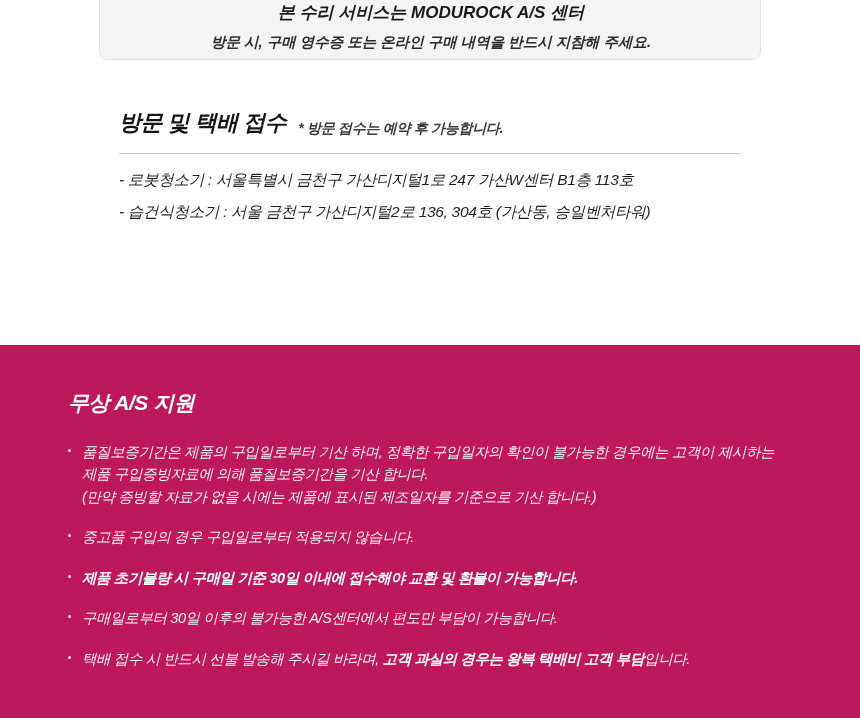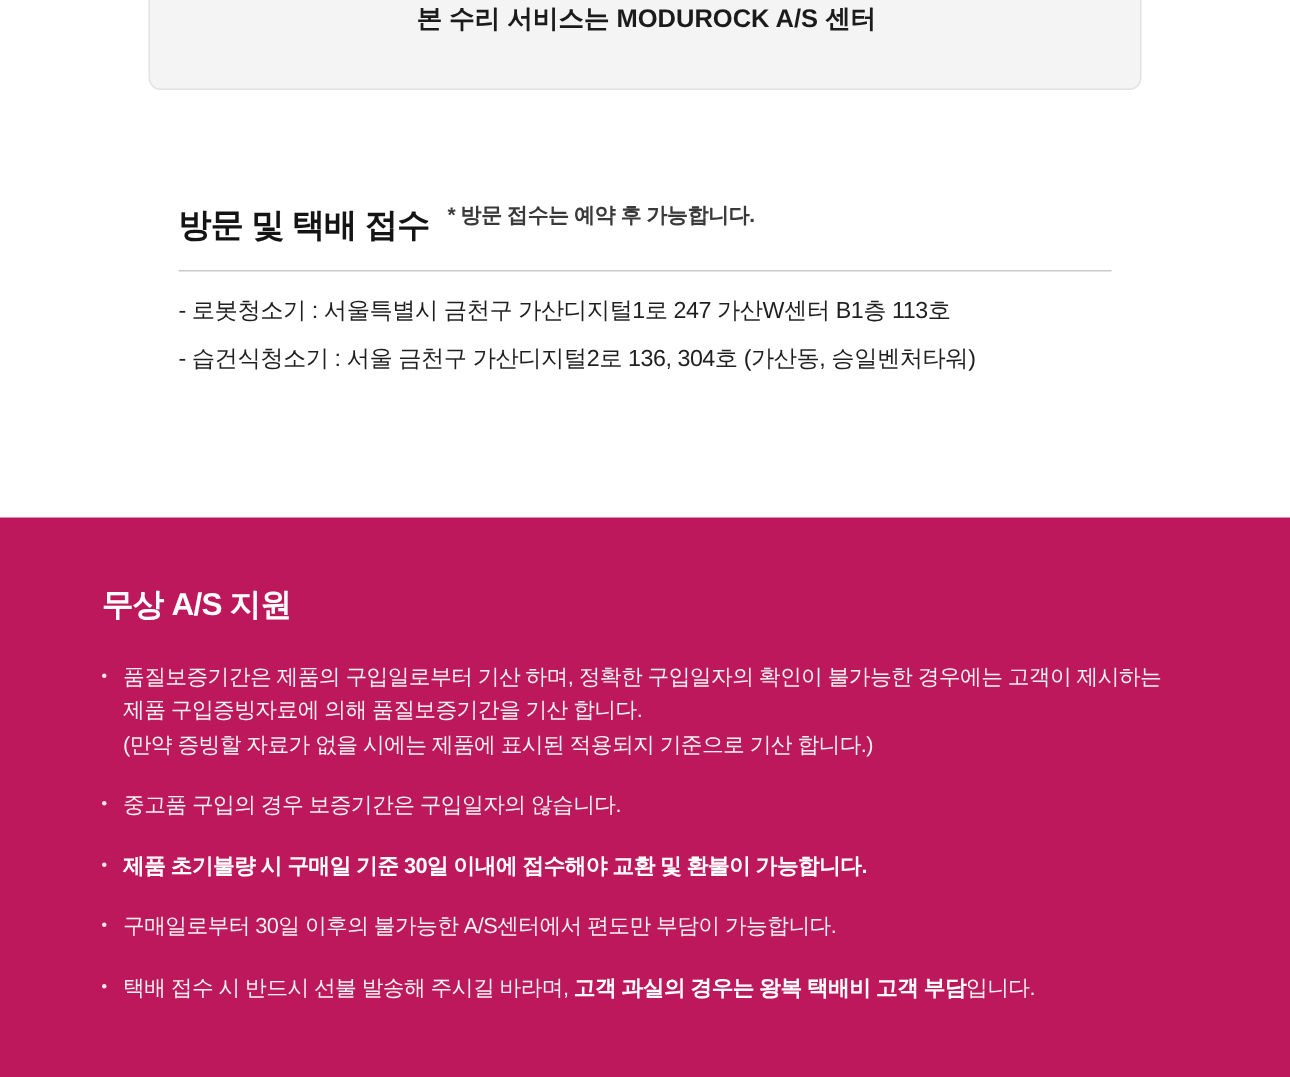--- a/index.html
+++ b/index.html
@@ -11,20 +11,21 @@
     height: 718px;
     background: #ffffff;
     font-family: "Liberation Sans", sans-serif;
     color: #222222;
     overflow: hidden;
   }
   .page {
     position: relative;
     width: 788px;
     height: 718px;
+    font-style: italic;
   }
 
   
   .notice-box {
     position: absolute;
     left: 99px;
     top: -44px;
     width: 662px;
     height: 104px;
     background: #f4f4f4;
@@ -57,23 +58,22 @@
 
   
   .visit-section {
     position: absolute;
     left: 119px;
     top: 108px;
     width: 622px;
   }
   .visit-head {
     display: flex;
-    align-items: flex-start;
+    align-items: flex-end;
     gap: 12px;
-    margin-top: 27px;
   }
   .visit-title {
     font-size: 22px;
     font-weight: bold;
     letter-spacing: -0.5px;
     color: #141414;
   }
   .visit-sub {
     font-size: 14px;
     font-weight: bold;
@@ -154,20 +154,21 @@
     color: #ffffff;
   }
 </style>
 </head>
 <body>
 
 <div class="page">
 
   <div class="notice-box">
     <div class="notice-line1">본 수리 서비스는 MODUROCK A/S 센터</div>
+    <div class="notice-line2">방문 시, 구매 영수증 또는 온라인 구매 내역을 반드시 지참해 주세요.</div>
   </div>
 
   <div class="visit-section">
     <div class="visit-head">
       <div class="visit-title">방문 및 택배 접수</div>
       <div class="visit-sub">* 방문 접수는 예약 후 가능합니다.</div>
     </div>
     <div class="visit-rule"></div>
     <div class="addr-list">
       <div class="addr-item">- 로봇청소기 : 서울특별시 금천구 가산디지털1로 247 가산W센터 B1층 113호</div>
@@ -177,27 +178,27 @@
 
   <div class="as-panel">
     <div class="as-title">무상 A/S 지원</div>
 
     <div class="as-list">
 
       <div class="as-item">
         <span class="dot"></span>
         <span class="line">품질보증기간은 제품의 구입일로부터 기산 하며, 정확한 구입일자의 확인이 불가능한 경우에는 고객이 제시하는</span>
         <span class="line">제품 구입증빙자료에 의해 품질보증기간을 기산 합니다.</span>
-        <span class="line">(만약 증빙할 자료가 없을 시에는 제품에 표시된 적용되지 기준으로 기산 합니다.)</span>
-      </div>
-
-
-      <div class="as-item">
-        <span class="dot"></span>
-        <span class="line">중고품 구입의 경우 보증기간은 구입일자의 않습니다.</span>
+        <span class="line">(만약 증빙할 자료가 없을 시에는 제품에 표시된 제조일자를 기준으로 기산 합니다.)</span>
+      </div>
+
+
+      <div class="as-item">
+        <span class="dot"></span>
+        <span class="line">중고품 구입의 경우 구입일로부터 적용되지 않습니다.</span>
       </div>
 
       <div class="as-item bold">
         <span class="dot"></span>
         <span class="line">제품 초기불량 시 구매일 기준 30일 이내에 접수해야 교환 및 환불이 가능합니다.</span>
       </div>
 
       <div class="as-item">
         <span class="dot"></span>
         <span class="line">구매일로부터 30일 이후의 불가능한 A/S센터에서 편도만 부담이 가능합니다.</span>

